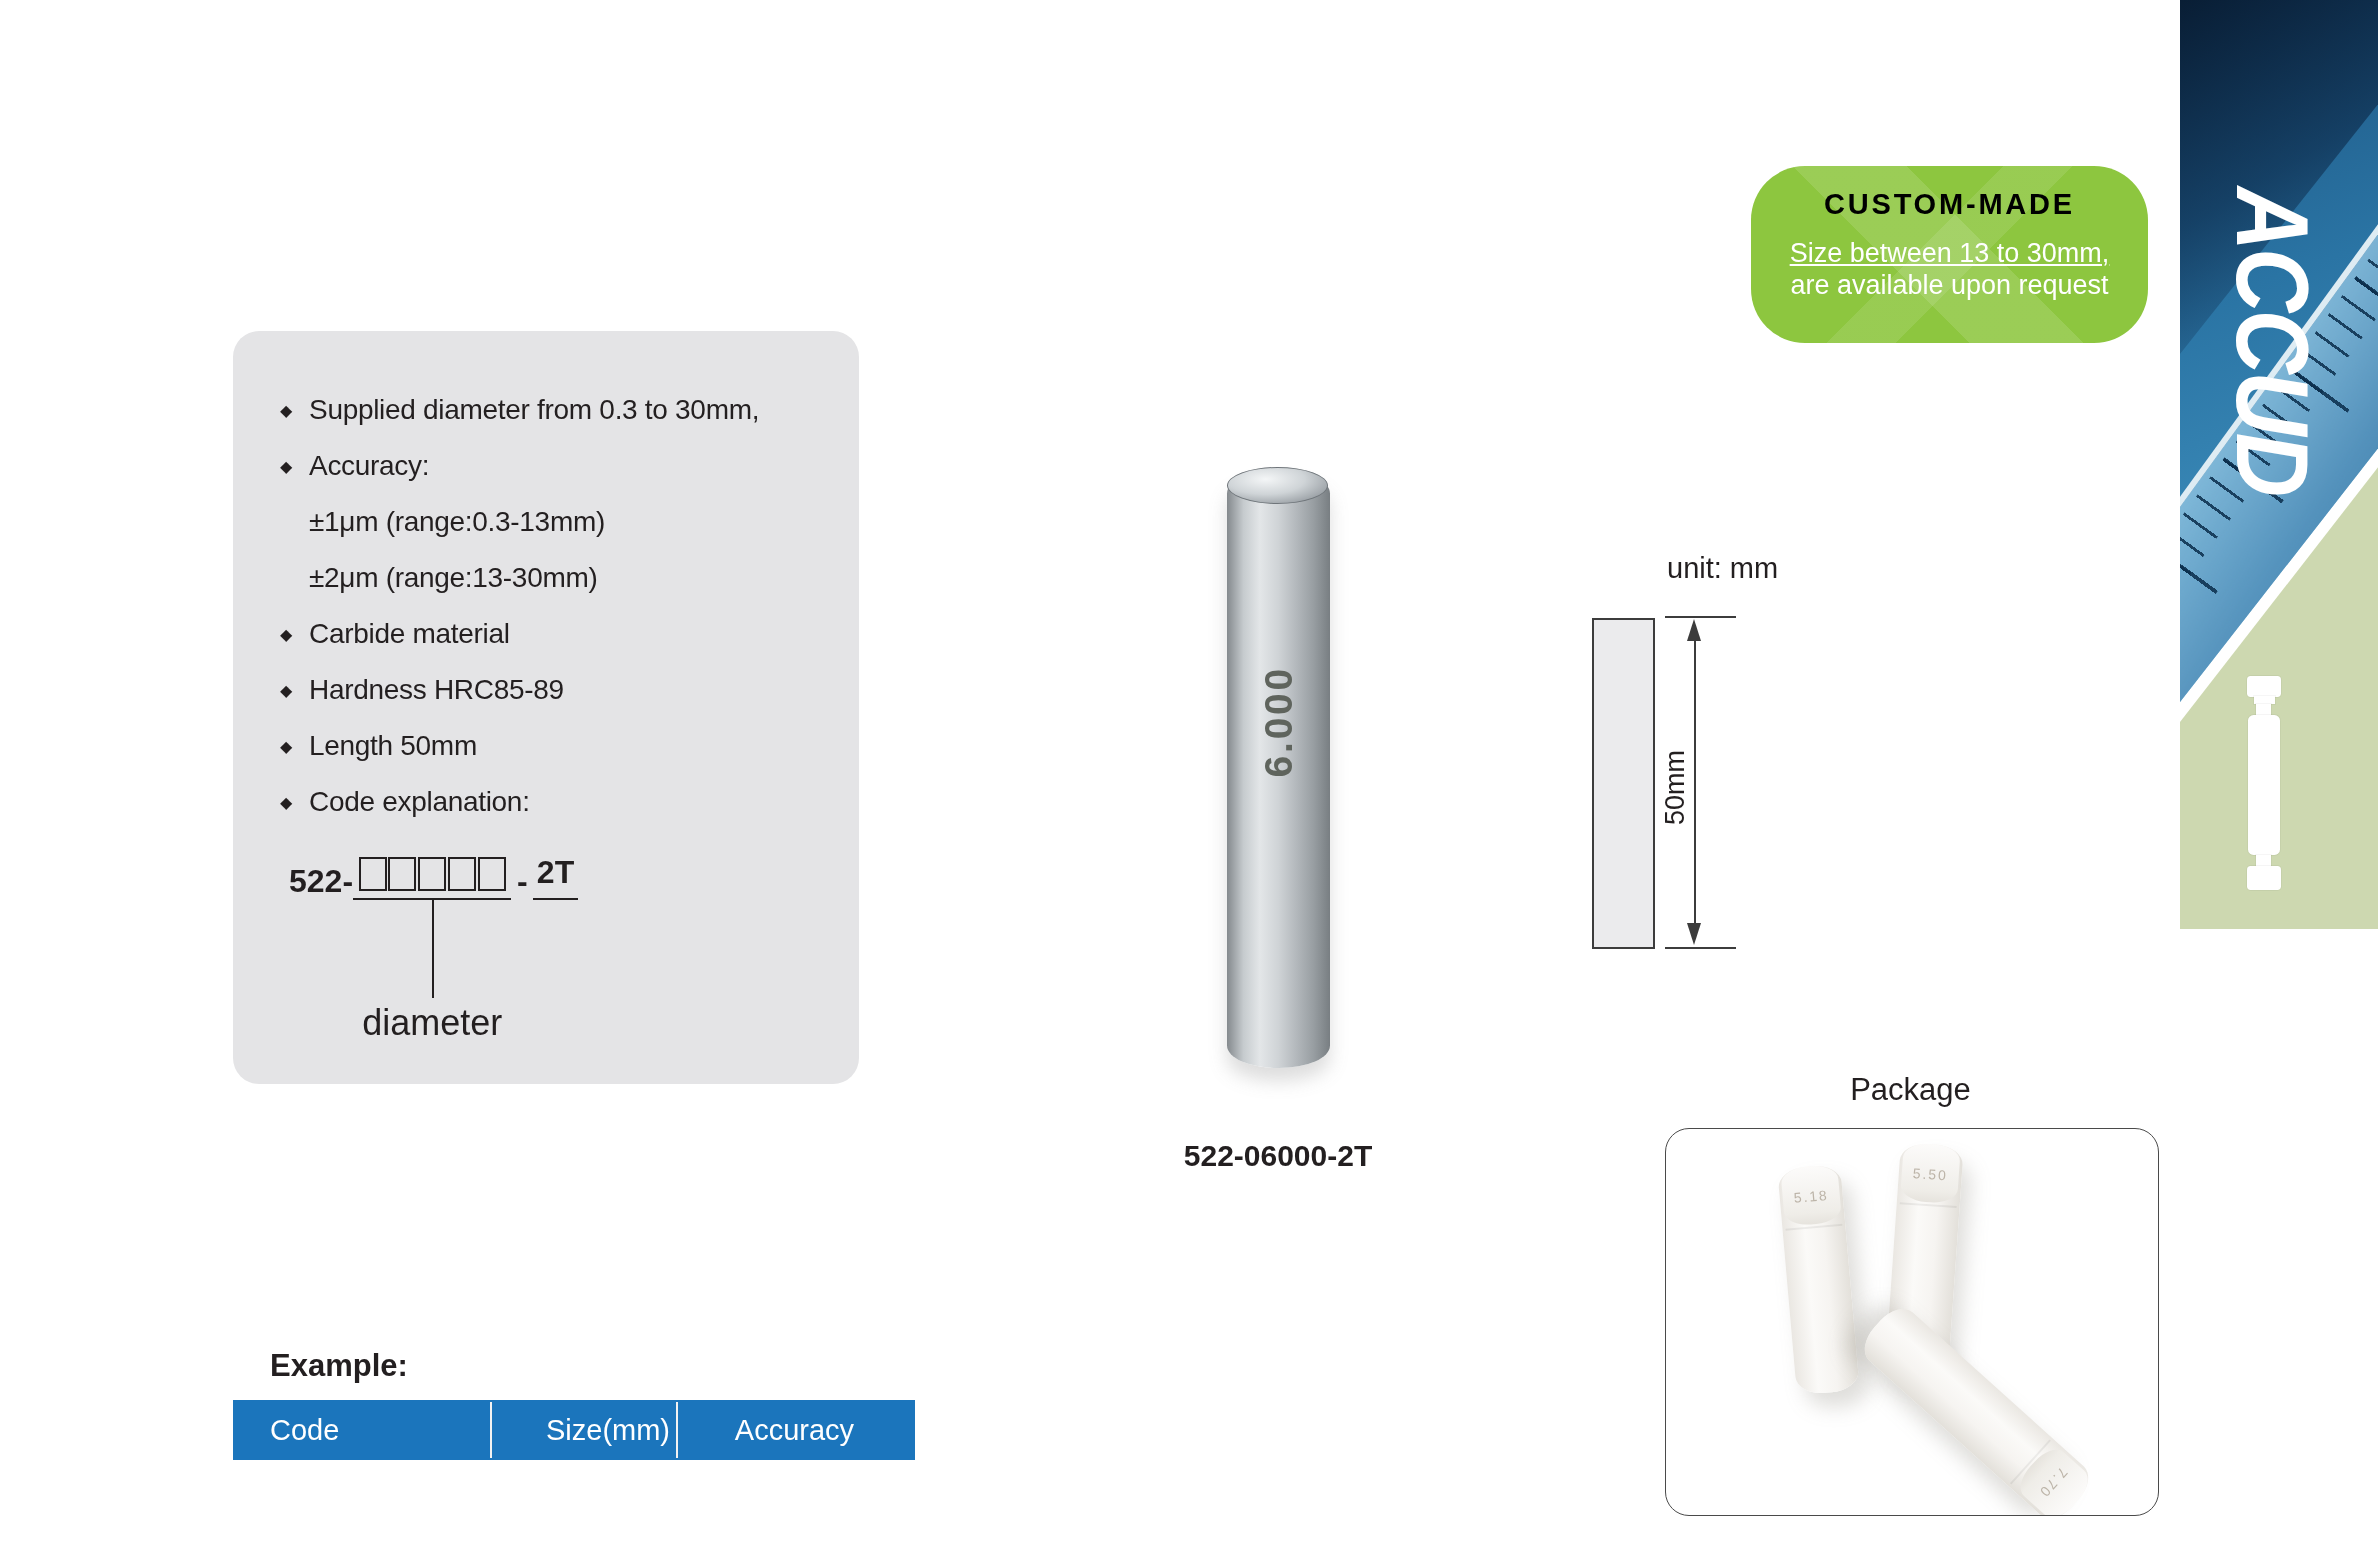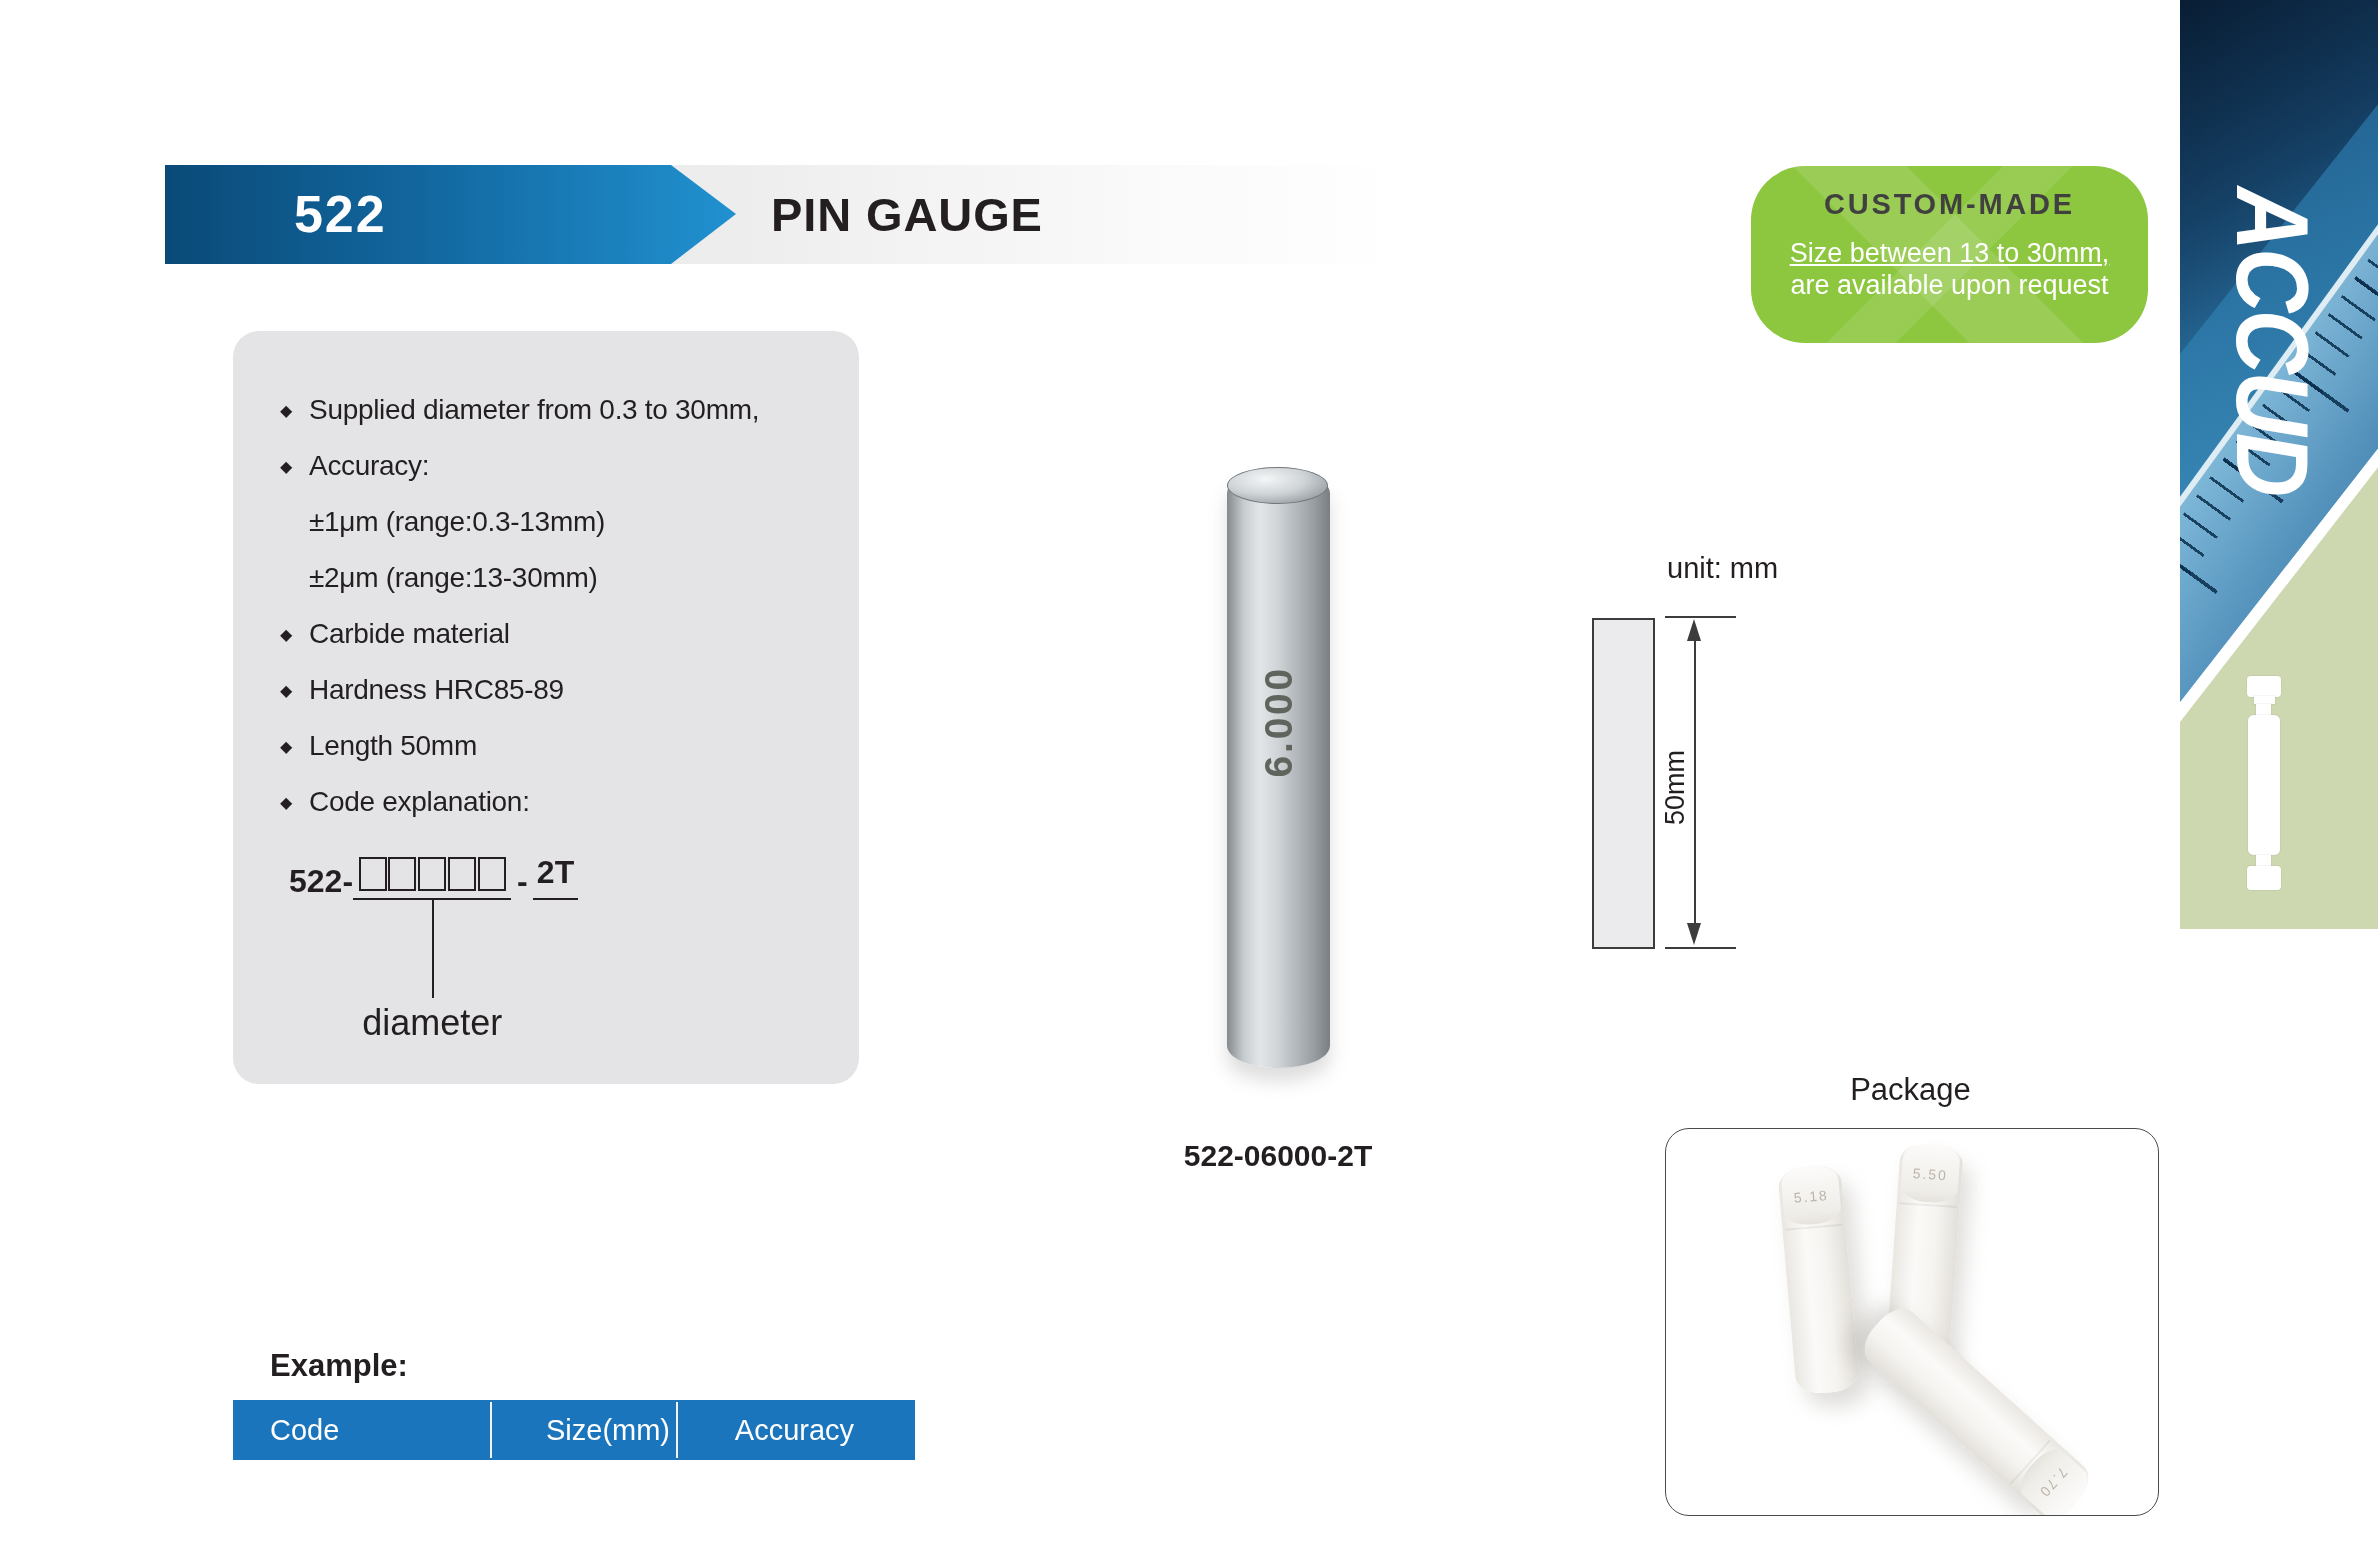--- a/index.html
+++ b/index.html
@@ -16,21 +16,21 @@
           font-size:52px;font-weight:bold;color:#ffffff;letter-spacing:1.9px;}
   .banner-title{position:absolute;left:606px;top:0;height:99px;line-height:99px;
           font-size:47px;font-weight:800;color:#231f20;letter-spacing:0.9px;}
 
   
   .badge{position:absolute;left:1751px;top:166px;width:397px;height:177px;border-radius:54px;
          background:#8dc63f;overflow:hidden;text-align:center;}
   .badge::before{content:"";position:absolute;inset:0;
          background:linear-gradient(45deg,transparent 38%,rgba(255,255,255,.12) 38%,rgba(255,255,255,.12) 58%,transparent 58%),
                     linear-gradient(-45deg,transparent 44%,rgba(255,255,255,.10) 44%,rgba(255,255,255,.10) 56%,transparent 56%);}
-  .badge-title{position:relative;margin-top:22.4px;font-size:29px;font-weight:bold;color:#404040;letter-spacing:2.8px;}
+  .badge-title{position:relative;margin-top:22.4px;font-size:29px;font-weight:bold;color:#000000;letter-spacing:2.8px;}
   .badge-line{position:relative;font-size:27px;color:#ffffff;line-height:32px;}
   .badge-line.first{margin-top:16px;text-decoration:underline;}
 
   
   .features{position:absolute;left:233px;top:331px;width:626px;height:753px;
             background:#e4e4e6;border-radius:26px;padding-top:51px;box-sizing:border-box;}
   .feat{position:relative;height:56px;display:flex;align-items:center;padding-left:76px;
         font-size:28px;letter-spacing:-0.3px;}
   .feat .diamond{position:absolute;left:47px;top:50%;transform:translateY(-50%);font-size:16px;color:#231f20;}
 
@@ -126,25 +126,20 @@
   .pi-neck-top{left:76px;top:266px;width:15px;height:11.2px;}
   .pi-body{left:68px;top:277px;width:32px;height:140px;border-radius:5.6px;}
   .pi-neck-bot{left:76px;top:417px;width:15px;height:11.2px;}
   .pi-cap-bot{left:67px;top:428px;width:34px;height:24px;border-radius:3.7px;}
 </style>
 </head>
 <body>
 
 <div id="canvas">
 
-  <div class="banner">
-    <div class="banner-arrow"></div>
-    <div class="banner-series">522</div>
-    <div class="banner-title">PIN GAUGE</div>
-  </div>
 
   <div class="badge">
     <div class="badge-title">CUSTOM-MADE</div>
     <div class="badge-line first">Size between 13 to 30mm,</div>
     <div class="badge-line">are available upon request</div>
   </div>
 
   <div class="features">
     <div class="feat">
       <span class="diamond">◆</span>

